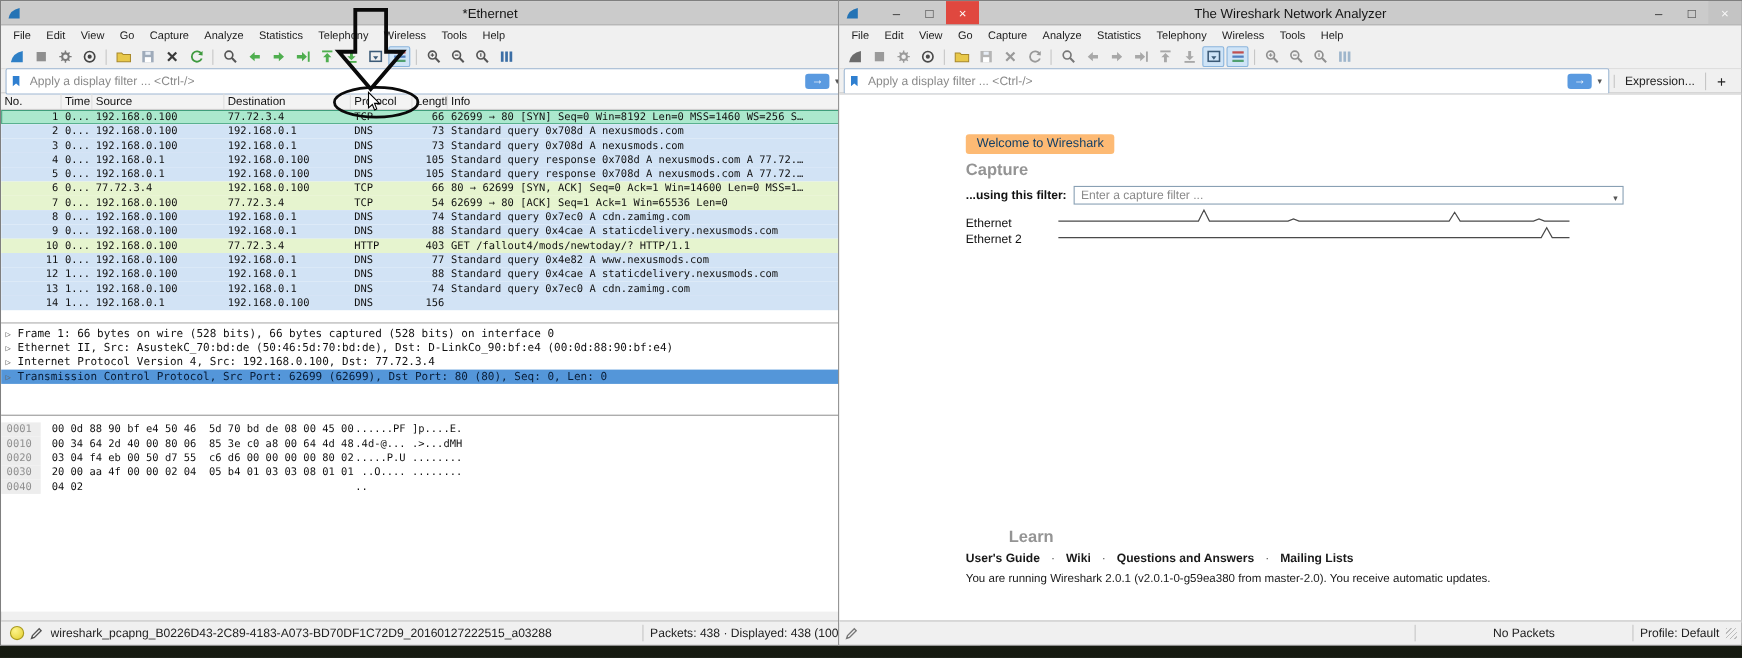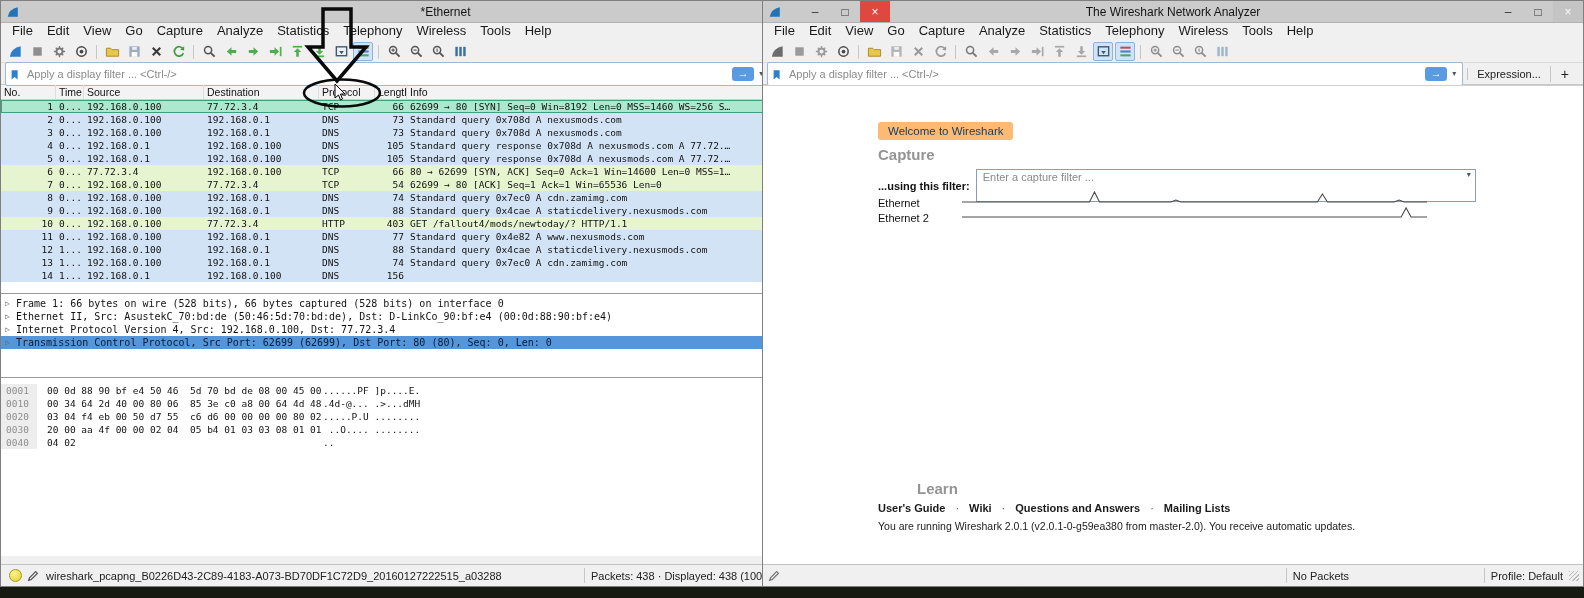--- a/index.html
+++ b/index.html
@@ -8,21 +8,21 @@
   #win-left{left:0;width:891px;}
   #win-right{left:762px;width:822px;}
   .titlebar{height:22px;background:#cbcbcb;display:flex;align-items:center;position:relative;border-bottom:1px solid #b2b2b2;}
   .title{position:absolute;left:0;right:0;text-align:center;font-size:12px;color:#141414;}
   .app-icon{margin-left:5px;z-index:2;width:14px;height:14px;}
   .app-icon svg{width:14px;height:14px;}
   .win-controls{margin-left:auto;display:flex;z-index:2;height:100%;}
   .win-btn{width:30px;height:100%;display:flex;align-items:center;justify-content:center;font-size:12px;color:#333;}
   .win-btn.close-active{background:#e0483f;color:#fff;}
   .win-btn.close-inactive{background:#c4c4c4;color:#fafafa;}
-  .menubar{display:flex;height:18px;align-items:flex-start;background:#f0f0f0;font-size:13px;padding-left:4px;}
+  .menubar{display:flex;height:18px;align-items:center;background:#f0f0f0;font-size:10px;padding-left:4px;}
   .menu-item{padding:0 7px;color:#1a1a1a;}
   .toolbar{display:flex;align-items:center;height:22px;background:#f0f0f0;border-bottom:1px solid #dadada;padding-left:3px;}
   .ticon{width:20px;height:19px;display:flex;align-items:center;justify-content:center;margin:0 1px;border-radius:2px;}
   .ticon.toggled{background:#cfe4f7;border:1px solid #8ab4dc;}
   .ticon svg{width:15px;height:15px;}
   .tsep{width:1px;height:14px;background:#c6c6c6;margin:0 4px;}
   .filterbar{display:flex;align-items:center;height:22px;background:#f0f0f0;padding:2px 4px;border-bottom:1px solid #c6c6c6;}
   .filterbox{flex:1;display:flex;align-items:center;height:18px;background:#fff;border:1px solid #9fb8d4;border-radius:2px;padding:11px 3px;}
   .bookmark{width:12px;height:13px;margin-right:4px;}
   .filter-input{flex:1;border:none;outline:none;font-size:11px;color:#444;background:transparent;font-family:"Liberation Sans",sans-serif;}
@@ -68,21 +68,21 @@
   .expert-dot{width:13px;height:13px;border-radius:50%;background:radial-gradient(circle at 35% 30%,#fdf48a,#e3ce2e);border:1px solid #a99a1e;margin:0 4px;flex:none;}
   .pencil{width:14px;height:14px;margin-right:6px;flex:none;}
   .fname{flex:1;overflow:hidden;white-space:nowrap;color:#222;}
   .grip{width:10px;height:10px;margin-left:4px;background:repeating-linear-gradient(135deg,#bbb 0 1px,transparent 1px 3px);flex:none;}
   
   .client{position:relative;height:481px;background:#fff;border-top:1px solid #d0d0d0;}
   .badge{position:absolute;left:115px;top:36px;background:#fdba74;color:#133f66;font-size:11.5px;padding:3px 10px;border-radius:3px;}
   .sec-h{position:absolute;left:115px;font-size:15px;font-weight:bold;color:#949494;}
   .cfrow{position:absolute;left:115px;top:83px;display:flex;align-items:center;font-size:11px;color:#111;}
   .cflabel{font-weight:bold;margin-right:6px;white-space:nowrap;}
-  .cfbox{display:flex;align-items:flex-start;width:500px;height:33px;border:1px solid #89a0b4;background:#fff;padding:0 4px;}
+  .cfbox{display:flex;align-items:flex-end;width:500px;height:17px;border:1px solid #89a0b4;background:#fff;padding:0 4px;}
   .cfinput{flex:1;border:none;outline:none;font-size:11px;color:#444;font-family:"Liberation Sans",sans-serif;background:transparent;}
   .cfinput::placeholder{color:#8a8a8a;}
   .cfcaret{font-size:8px;color:#555;}
   .iface{position:absolute;left:115px;display:flex;align-items:flex-end;height:15px;}
   .iface .nm{width:84px;font-size:11px;color:#111;}
   .links{position:absolute;left:115px;top:416px;display:flex;align-items:center;font-size:11px;font-weight:bold;color:#1a1a1a;}
   .dotsep{color:#555;margin:0 10px;font-weight:normal;}
   .version{position:absolute;left:115px;top:434px;font-size:10.5px;color:#1a1a1a;}
   
   .overlay{position:absolute;left:0;top:0;width:430px;height:125px;z-index:60;pointer-events:none;}
@@ -652,18 +652,18 @@
   </div>
   <div class="statusbar">
     <span class="pencil">
       <svg viewBox="0 0 16 16">
           <path d="M3 13 L4 10 L11 3 L13 5 L6 12 Z" fill="none" stroke="#777" stroke-width="1.4"></path>
           <path d="M3 13 L5.4 12.4 L3.6 10.6 Z" fill="#777"></path>
         </svg>
     </span>
     <span style="flex:1;"></span>
     <span class="sdiv"></span>
-    <span style="width:185px;flex:none;">No Packets</span>
+    <span style="width:185px;flex:none;text-align:center;">No Packets</span>
     <span class="sdiv"></span>
     <span style="flex:none;margin-right:2px;">Profile: Default</span>
     <span class="grip"></span>
   </div>
 </div>
 
 </body></html>

